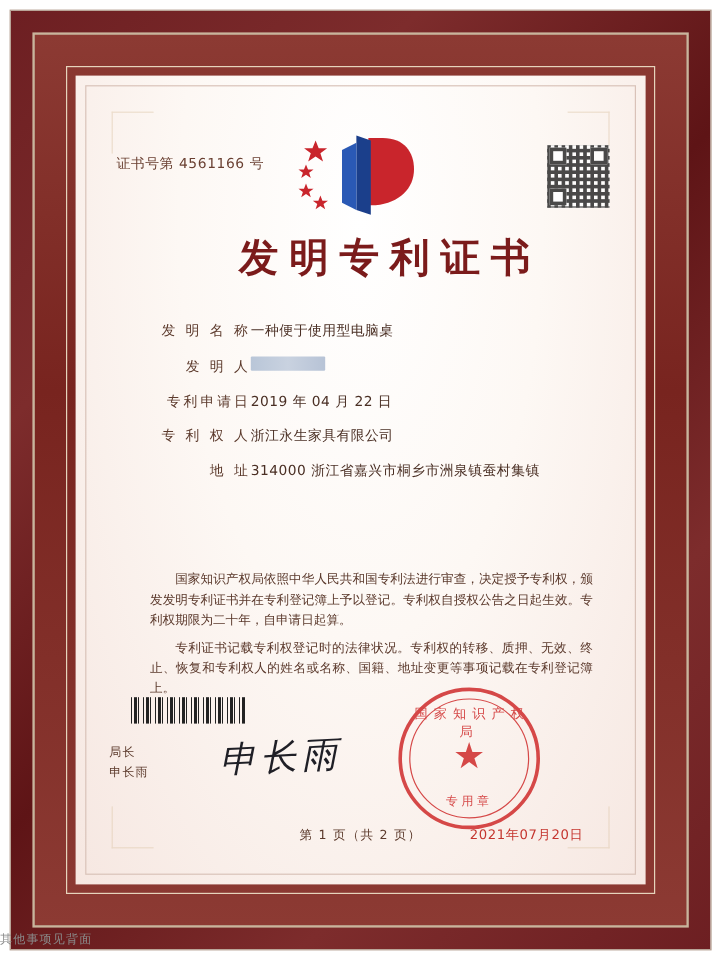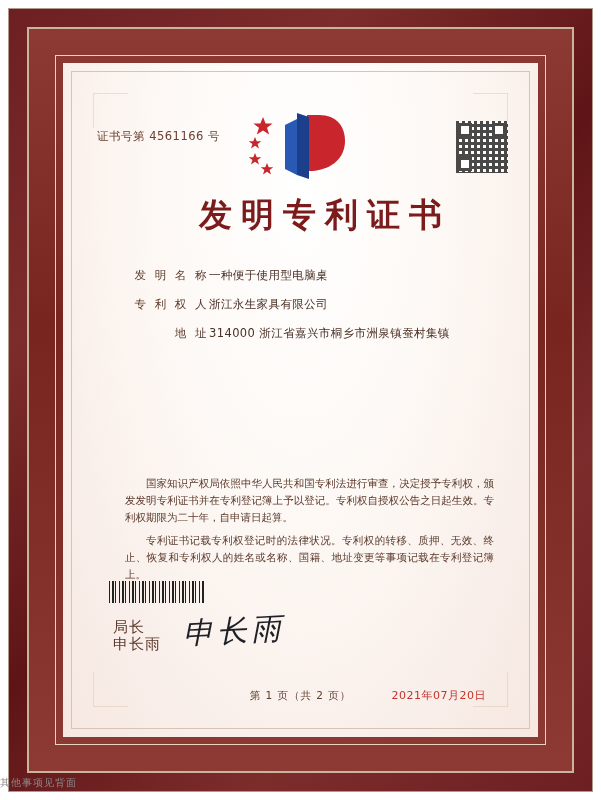--- a/index.html
+++ b/index.html
@@ -200,23 +200,23 @@
     height: 22px;
     background-image: repeating-linear-gradient(90deg,
       #222 0 1px, transparent 1px 3px,
       #222 3px 5px, transparent 5px 6px,
       #222 6px 7px, transparent 7px 10px);
   }
 
   
   .sign-label {
     position: absolute;
-    left: 50px;
+    left: 28px;
     top: 556px;
-    font-size: 15px;
+    font-size: 10px;
     line-height: 17px;
     color: #5c3a2c;
     letter-spacing: 1px;
     font-family: "DejaVu Sans", sans-serif;
   }
   .signature {
     position: absolute;
     left: 120px;
     top: 548px;
     font-family: "DejaVu Serif", serif;
@@ -357,22 +357,30 @@
         </div>
 
         <div class="title">发明专利证书</div>
 
         <div class="fields">
           <div class="field-row">
             <span class="field-label">发 明 名 称</span>
             <span class="field-value">一种便于使用型电脑桌</span>
           </div>
 
-
-
+          <div class="field-row">
+            <span class="field-label">发 明 人</span>
+            <span class="redacted"></span>
+          </div>
+
+
+          <div class="field-row">
+            <span class="field-label">专利申请日</span>
+            <span class="field-value">2019 年 04 月 22 日</span>
+          </div>
 
           <div class="field-row">
             <span class="field-label">专 利 权 人</span>
             <span class="field-value">浙江永生家具有限公司</span>
           </div>
 
           <div class="field-row">
             <span class="field-label">地      址</span>
             <span class="field-value">314000 浙江省嘉兴市桐乡市洲泉镇蚕村集镇</span>
           </div>
@@ -385,20 +393,26 @@
         </div>
 
         <div class="barcode"></div>
 
         <div class="sign-label">
           <div>局长</div>
           <div>申长雨</div>
         </div>
         <div class="signature">申长雨</div>
 
+        <div class="seal">
+          <div class="seal-inner"></div>
+          <div class="seal-text-top">国家知识产权局</div>
+          <div class="seal-star">★</div>
+          <div class="seal-text-bottom">专用章</div>
+        </div>
         <div class="seal-date">2021年07月20日</div>
 
         <div class="page-no">第 1 页（共 2 页）</div>
       </div>
     </div>
   </div>
   <div class="outside-note">其他事项见背面</div>
 </div>
 
 </body></html>

